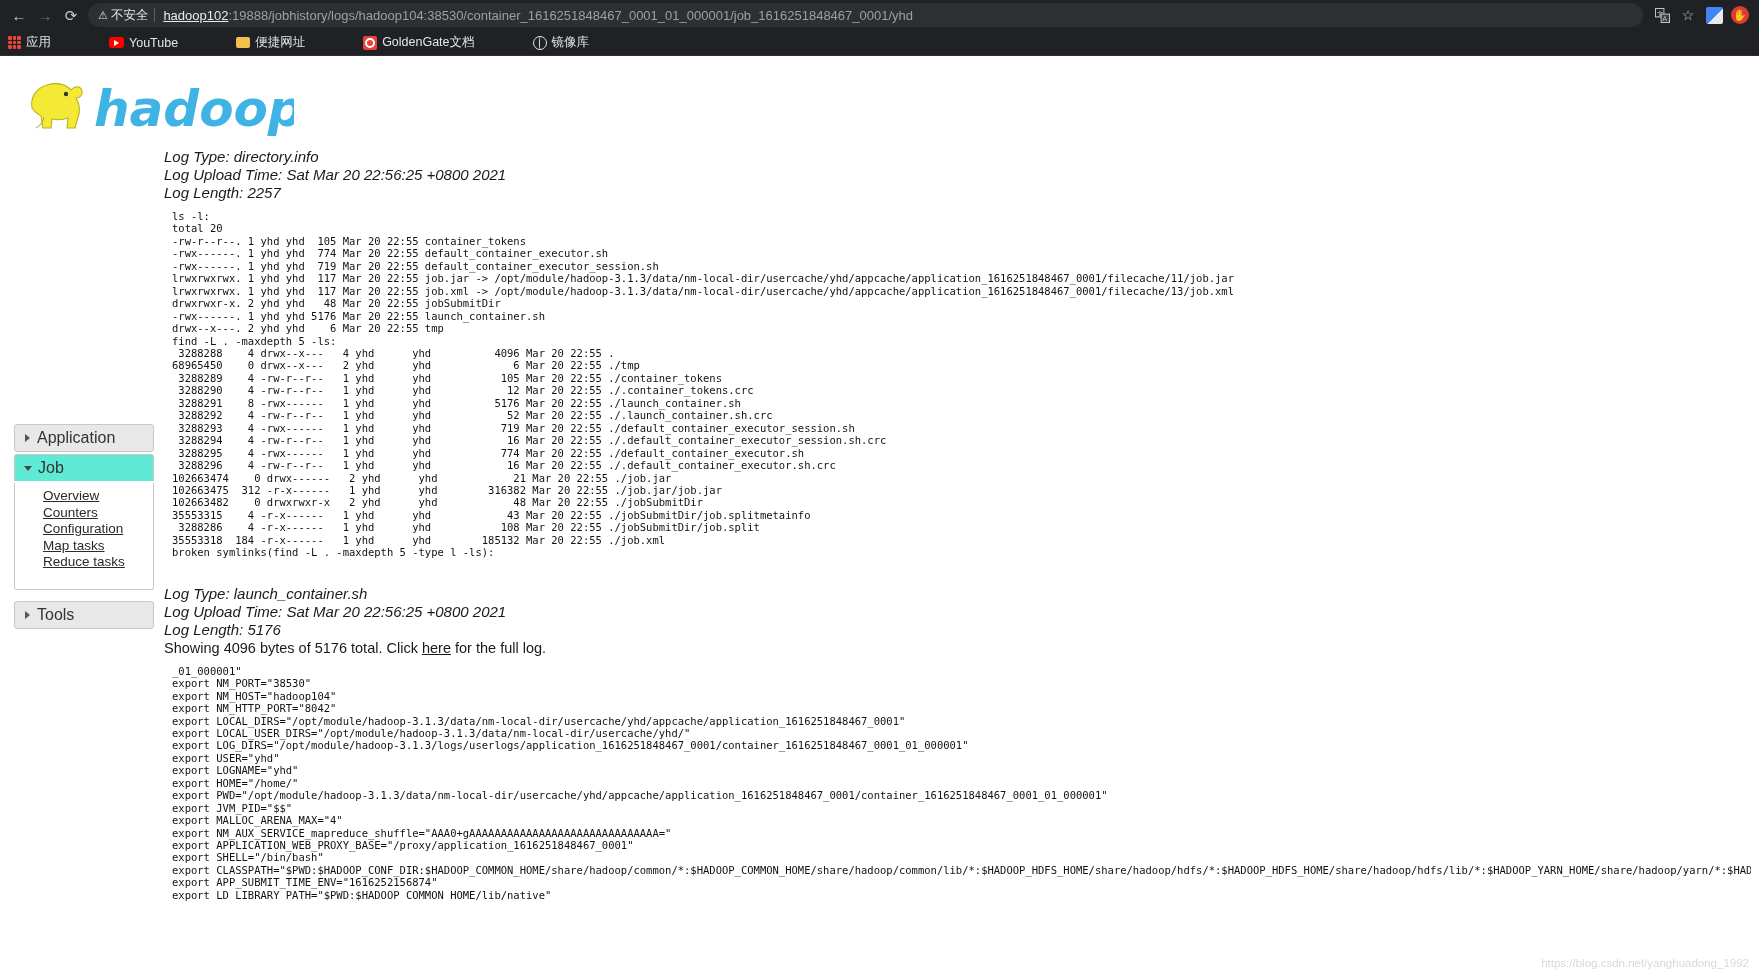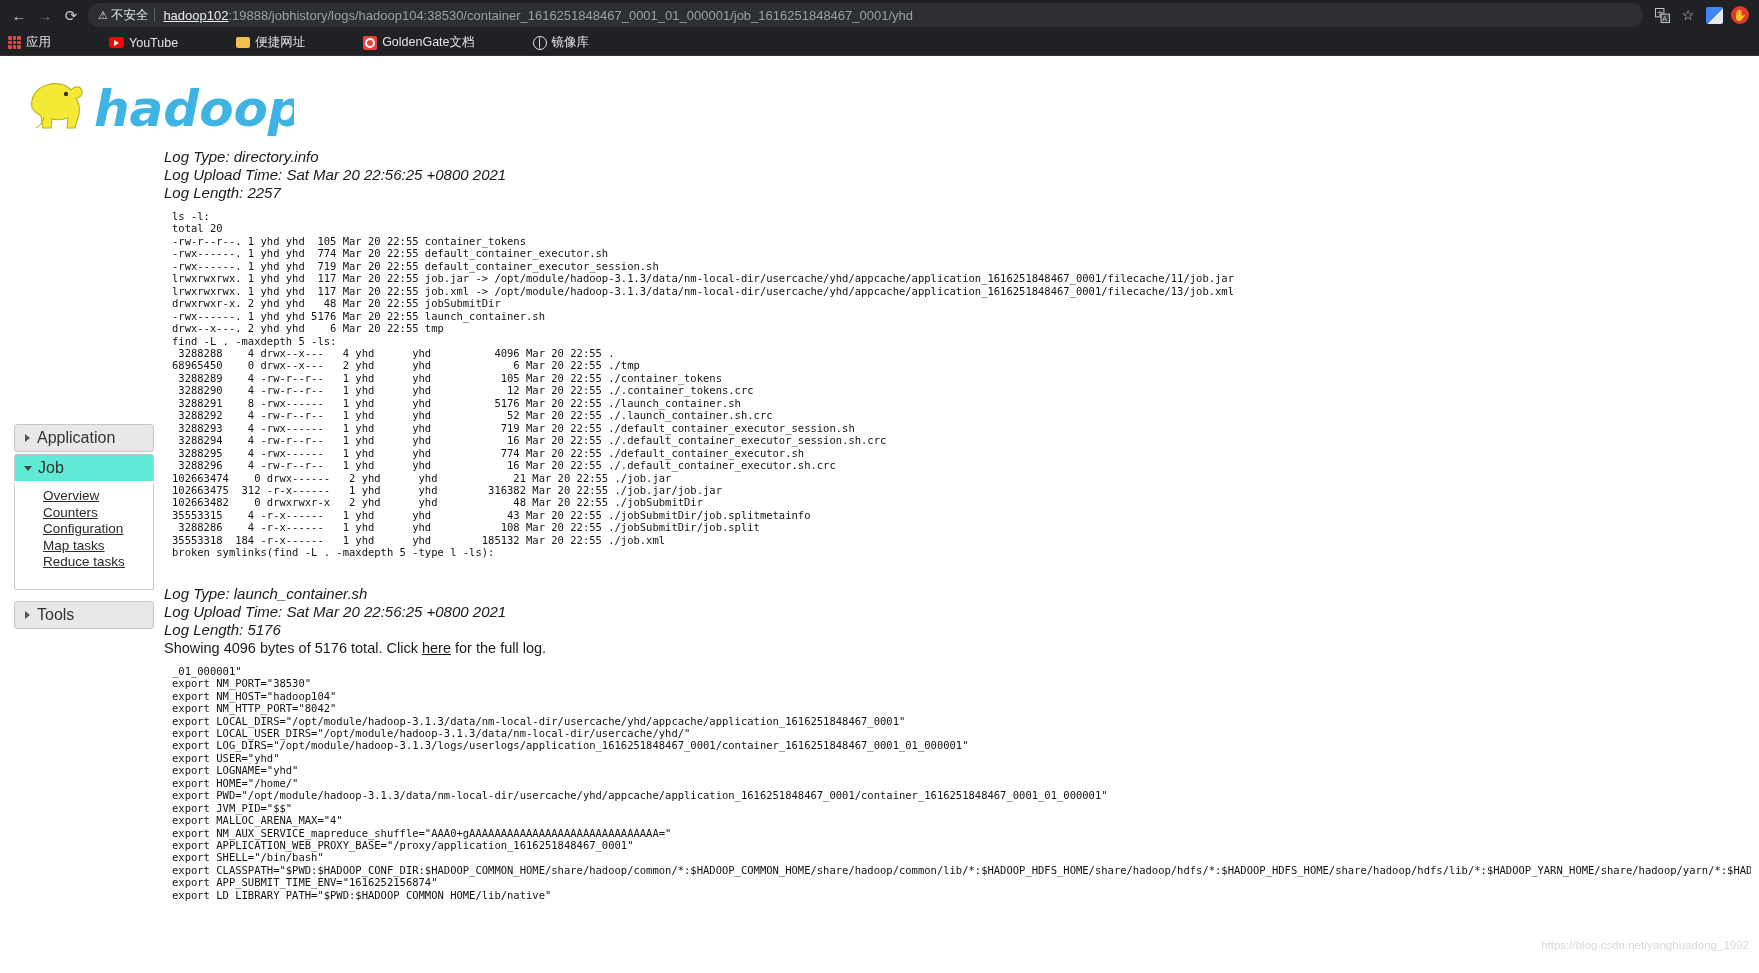--- a/index.html
+++ b/index.html
@@ -132,21 +132,21 @@
   .showing a { color:#1a1a1a; text-decoration:underline; }
   pre.mono {
     font-family:"DejaVu Sans Mono", monospace;
     font-size:10.5px; line-height:12.45px;
     color:#111; margin:8px; padding:0;
     white-space:pre; overflow:hidden;
   }
   .gap { height:18px; }
 
   .watermark {
-    position:absolute; right:10px; bottom:22px;
+    position:absolute; right:10px; bottom:4px;
     font-size:11.5px; color:#d8d8d8;
     font-family:"Liberation Sans", sans-serif;
   }
 </style>
 </head>
 <body>
 
 <div class="chrome">
 
   <div class="toolbar">

